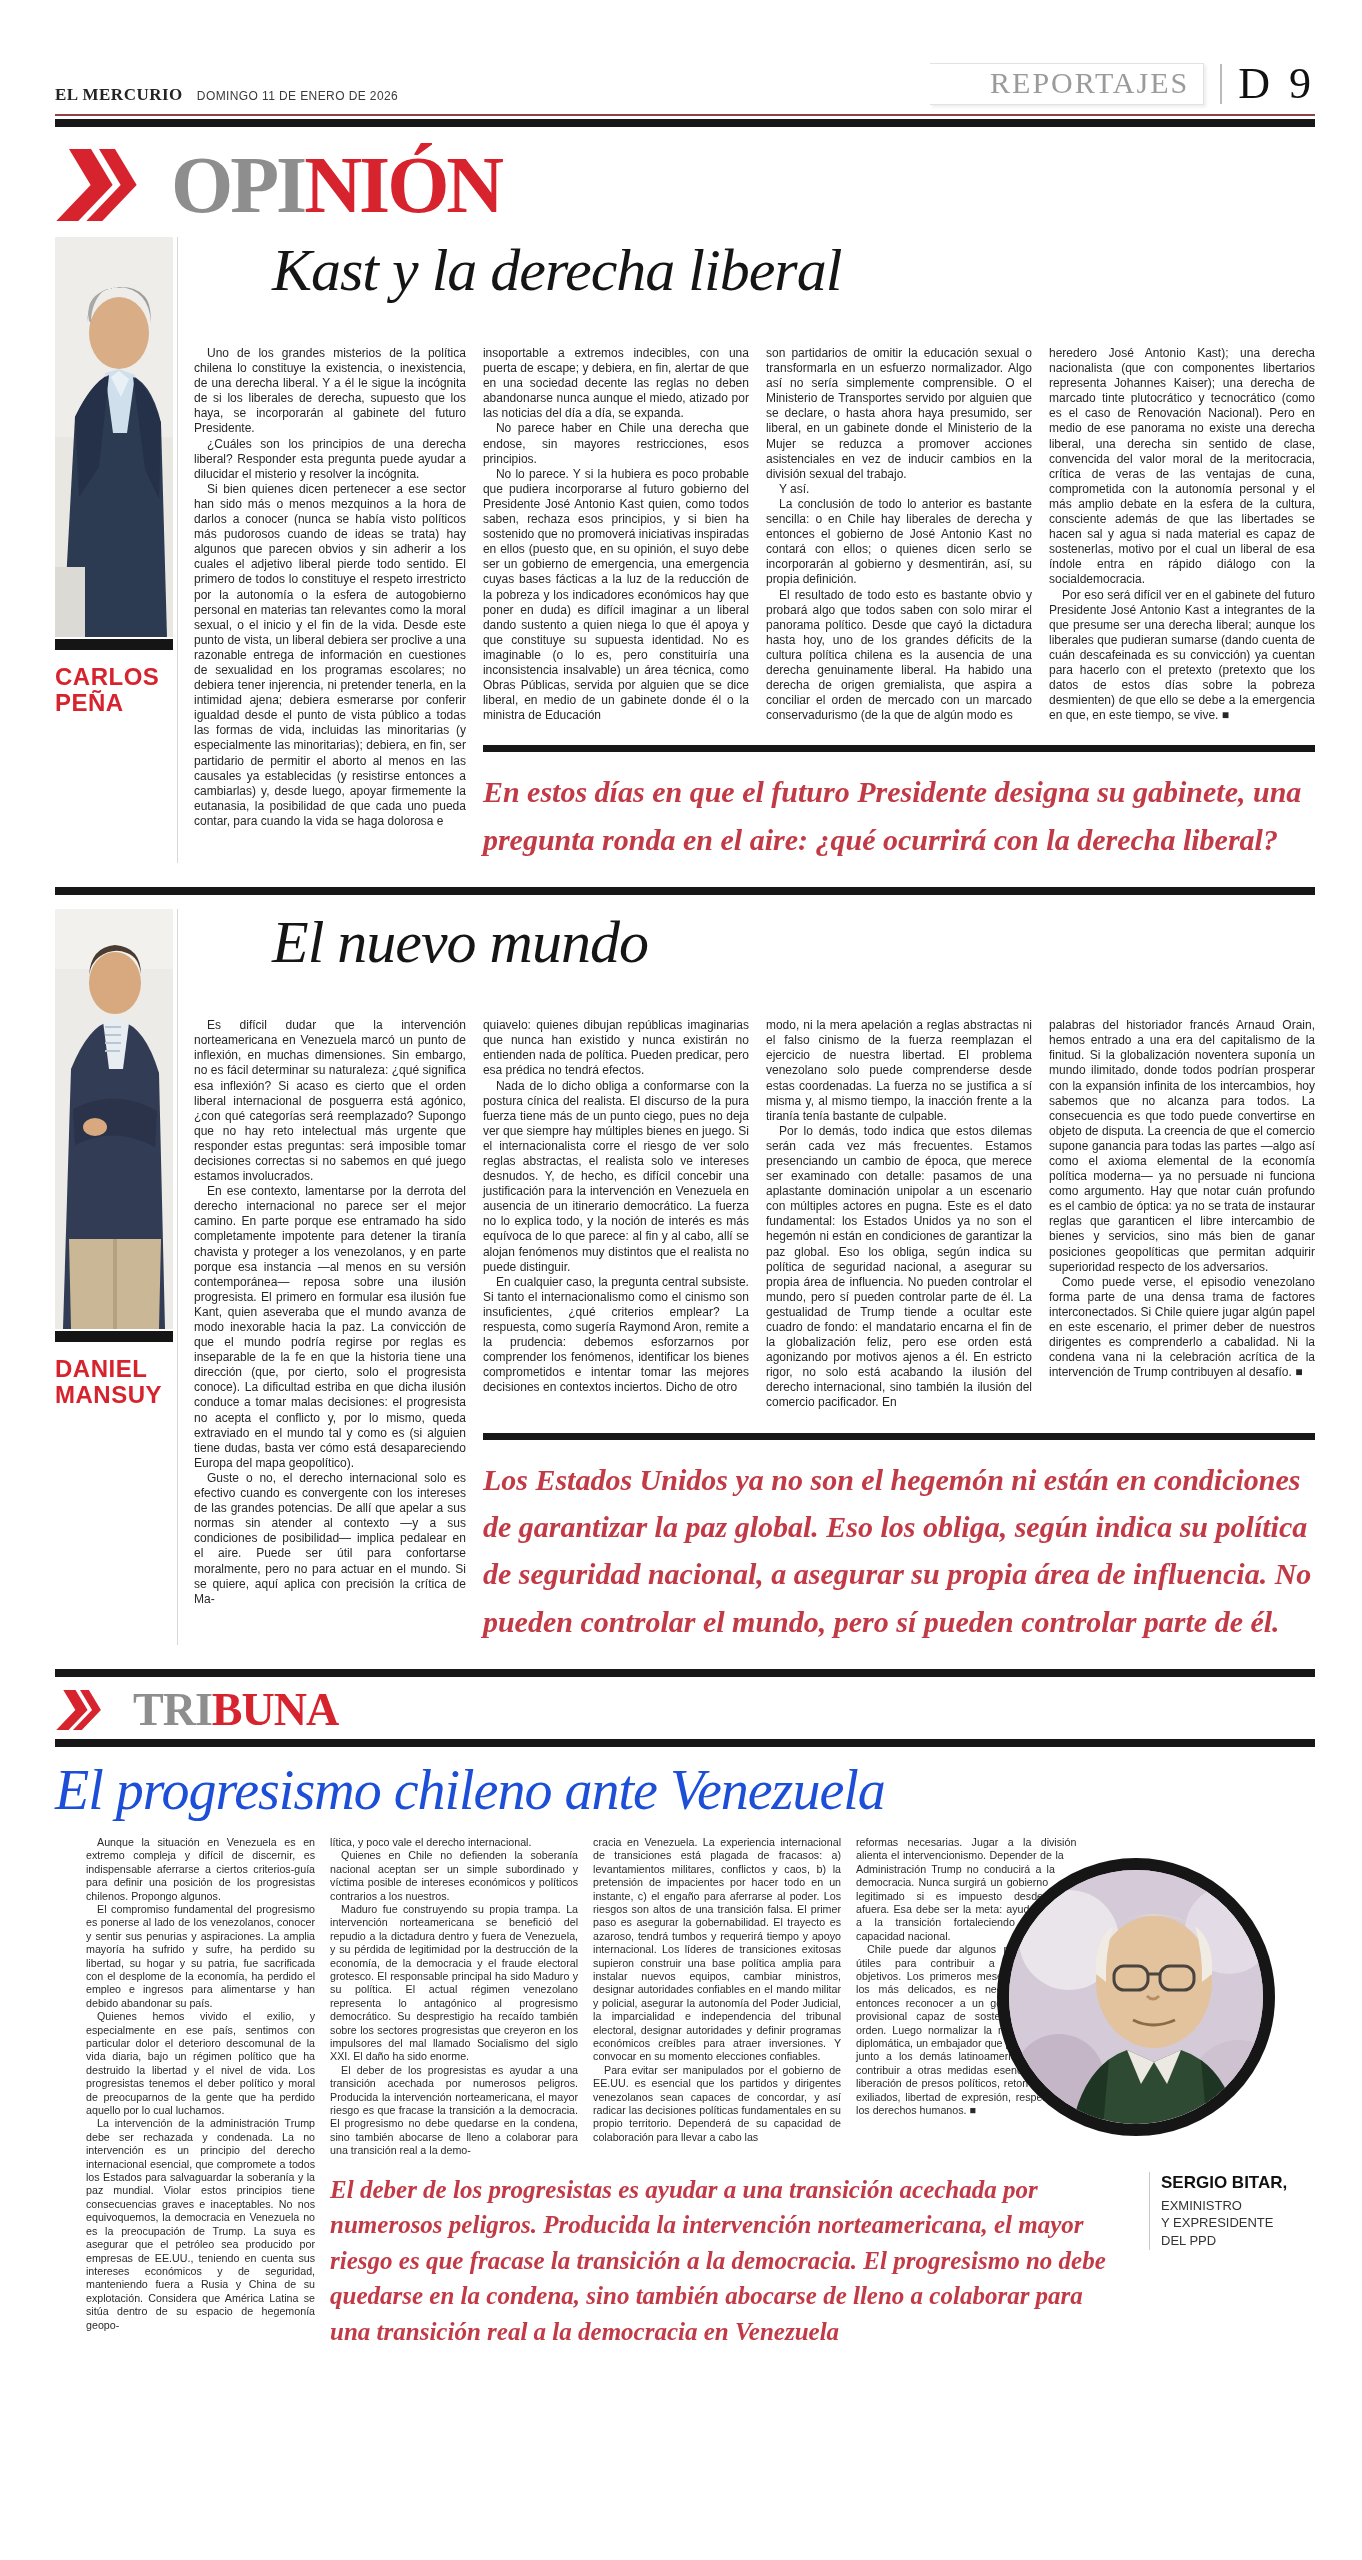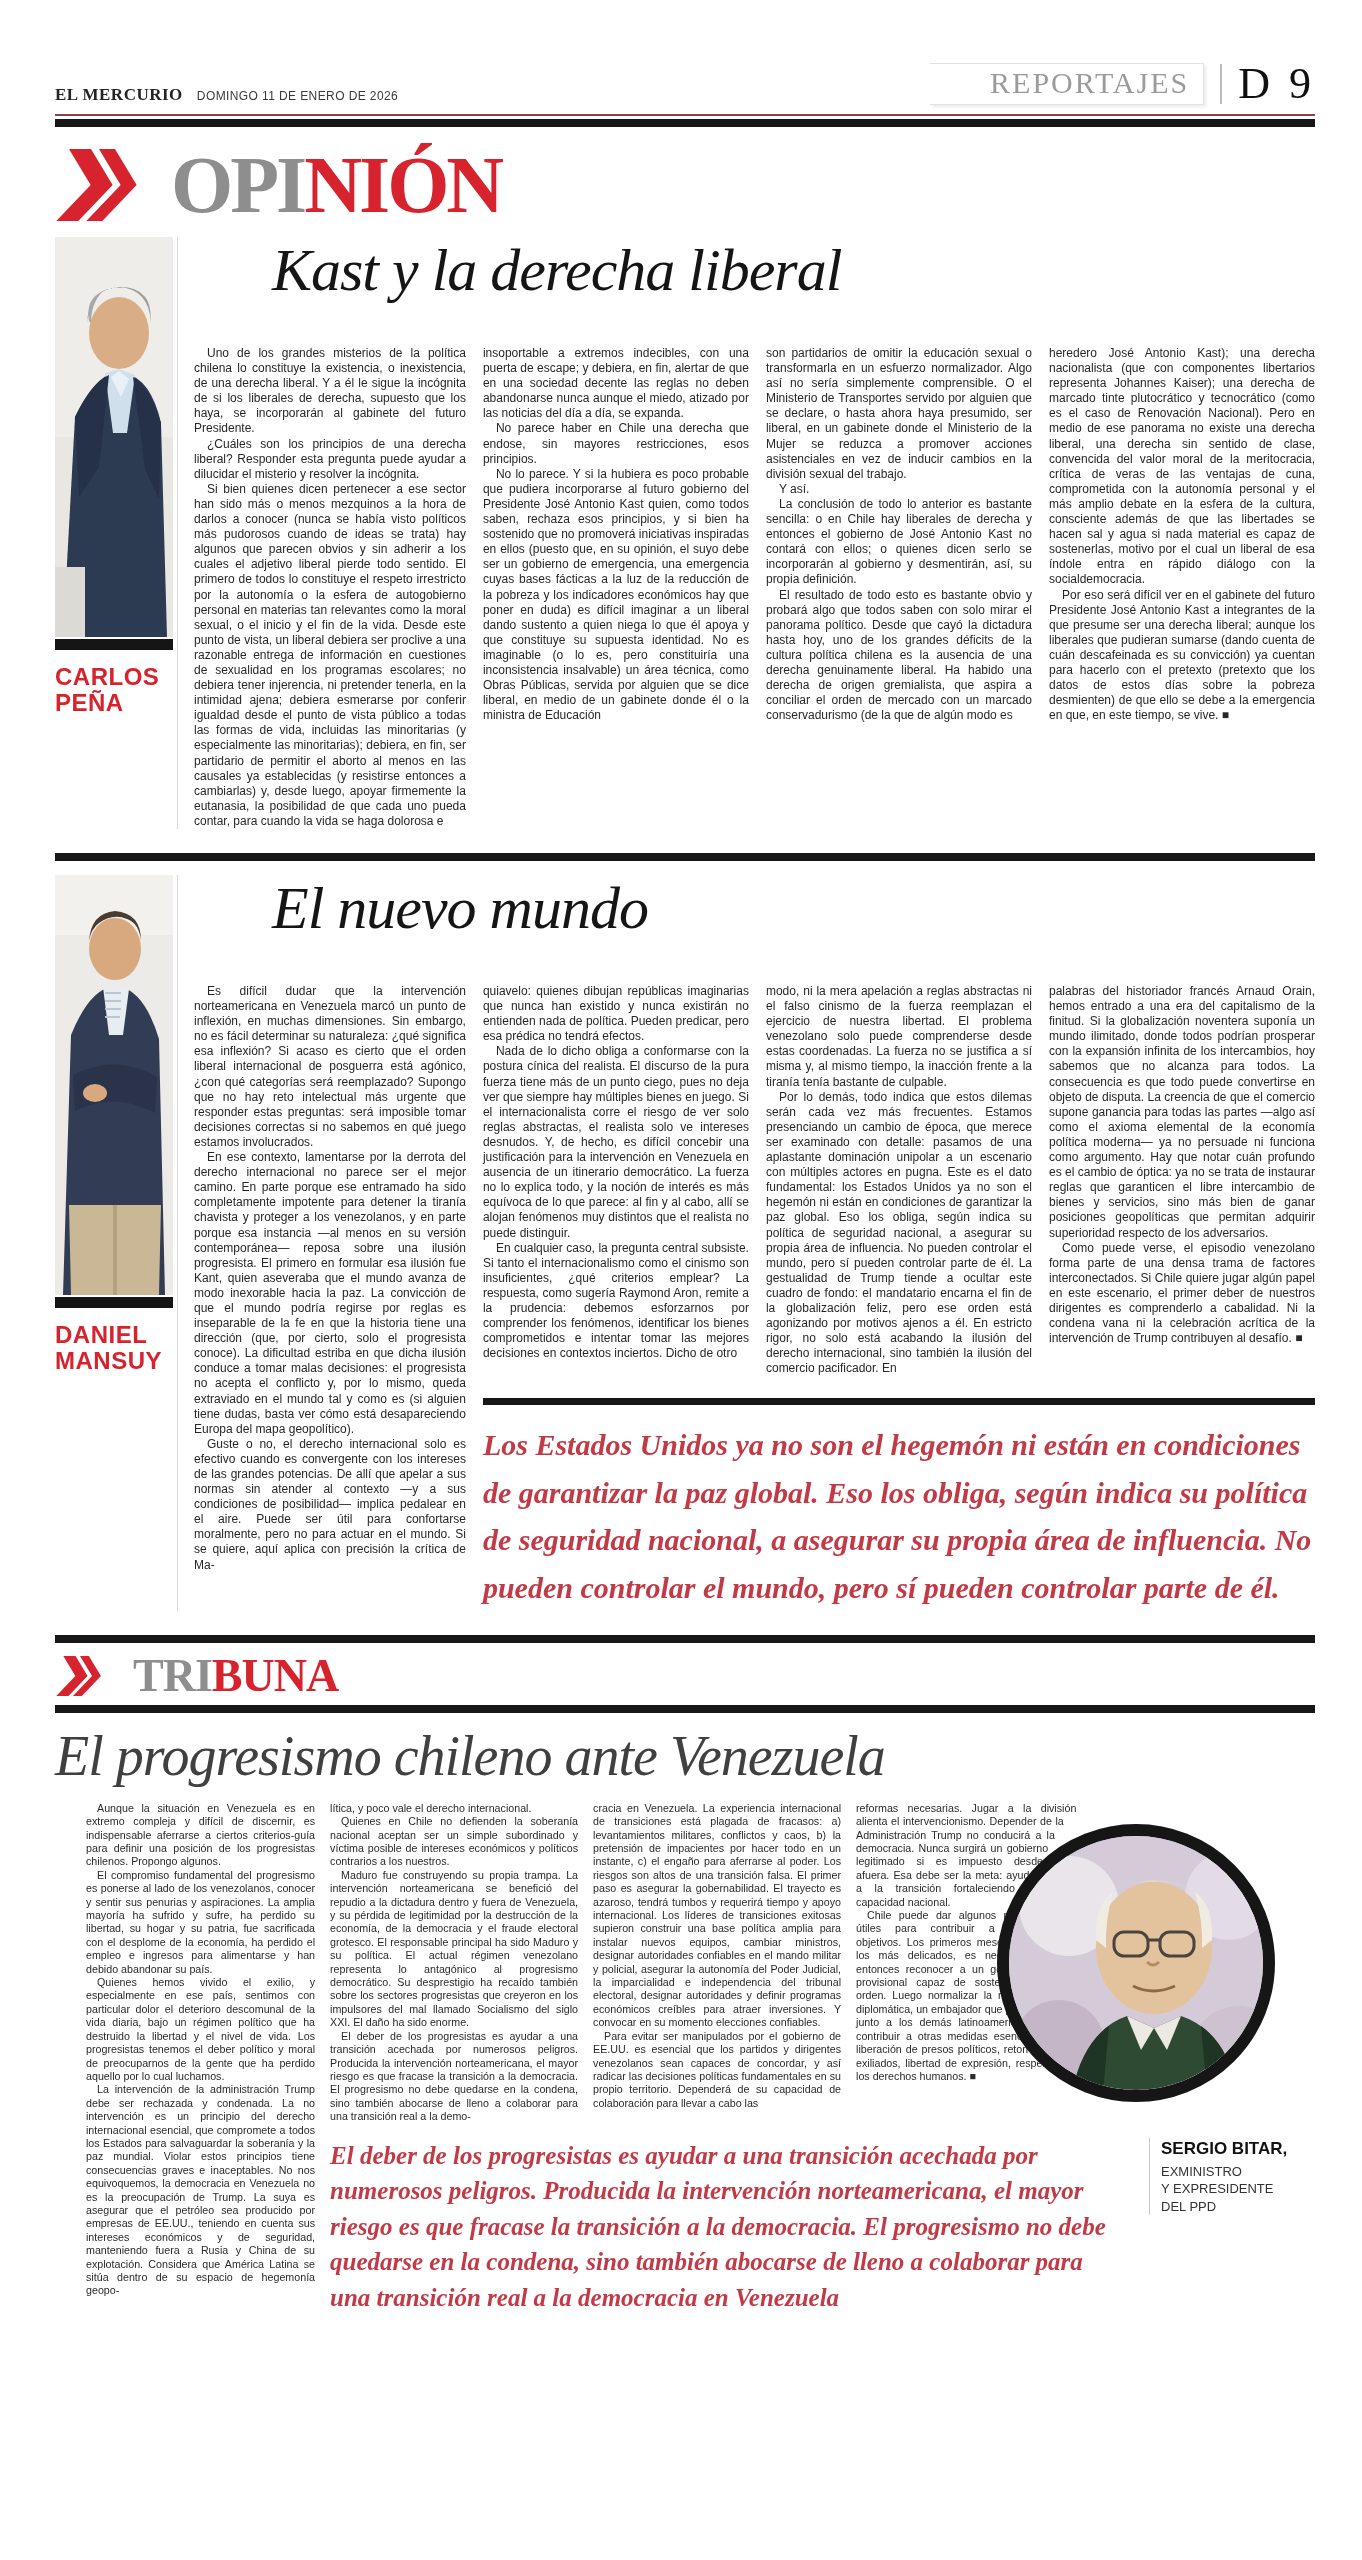--- a/index.html
+++ b/index.html
@@ -43,21 +43,21 @@
   .col p { text-indent:13px; }
   .col p.cont { text-indent:0; }
   .cols-right { flex:3.06; display:flex; flex-direction:column; }
   .row3 { display:flex; gap:17px; }
   .row3 .col { flex:1; }
   .quote-rule { height:7px; background:#171717; margin:22px 0 16px; }
   .quote { font-family:"Liberation Serif", serif; font-style:italic; font-weight:700; font-size:30px; line-height:1.58; color:#c23a46; text-indent:0 !important; }
   .article-sep { height:8px; background:#171717; margin:24px 0 4px; }
 
   
-  .tribuna-headline { font-family:"Liberation Serif", serif; font-style:italic; font-weight:500; font-size:56px; letter-spacing:-1px; color:#404040; margin:14px 0 16px; line-height:1.05; }
+  .tribuna-headline { font-family:"Liberation Serif", serif; font-style:italic; font-weight:500; font-size:56px; letter-spacing:-1px; color:#1d4ed8; margin:14px 0 16px; line-height:1.05; }
   .tribuna-body { display:flex; gap:15px;margin-left:31px; }
   .tcol { flex:1; font-size:10.7px; line-height:13.4px; text-align:justify; hyphens:auto; color:#2a2a2a; }
   .tcol p { text-indent:11px; }
   .tcol p.cont { text-indent:0; }
   .trib-right { flex:4.3; display:flex; flex-direction:column; }
   .trib-row { display:flex; gap:15px; }
   .trib-row .tcol { flex:1; }
   .bitar-rail { width:196px; flex:none; position:relative; }
   .wrap-spacer { float:right; width:112px; height:250px; margin:30px -6px 4px 6px; shape-outside:ellipse(70% 50% at 105% 50%); }
   .bitar-circle { position:absolute; left:-122px; top:22px; width:278px; height:278px; border-radius:50%; border:12px solid #161616; overflow:hidden; background:#d9cfdd; }
@@ -138,20 +138,24 @@
             <div class="col">
                 <p class="cont">son partidarios de omitir la educación sexual o transformarla en un esfuerzo normalizador. Algo así no sería simplemente comprensible. O el Ministerio de Transportes servido por alguien que se declare, o hasta ahora haya presumido, ser liberal, en un gabinete donde el Ministerio de la Mujer se reduzca a promover acciones asistenciales en vez de inducir cambios en la división sexual del trabajo.</p>
                 <p>Y así.</p>
                 <p>La conclusión de todo lo anterior es bastante sencilla: o en Chile hay liberales de derecha y entonces el gobierno de José Antonio Kast no contará con ellos; o quienes dicen serlo se incorporarán al gobierno y desmentirán, así, su propia definición.</p>
                 <p>El resultado de todo esto es bastante obvio y probará algo que todos saben con solo mirar el panorama político. Desde que cayó la dictadura hasta hoy, uno de los grandes déficits de la cultura política chilena es la ausencia de una derecha genuinamente liberal. Ha habido una derecha de origen gremialista, que aspira a conciliar el orden de mercado con un marcado conservadurismo (de la que de algún modo es</p>
               </div>
             <div class="col">
                 <p class="cont">heredero José Antonio Kast); una derecha nacionalista (que con componentes libertarios representa Johannes Kaiser); una derecha de marcado tinte plutocrático y tecnocrático (como es el caso de Renovación Nacional). Pero en medio de ese panorama no existe una derecha liberal, una derecha sin sentido de clase, convencida del valor moral de la meritocracia, crítica de veras de las ventajas de cuna, comprometida con la autonomía personal y el más amplio debate en la esfera de la cultura, consciente además de que las libertades se hacen sal y agua si nada material es capaz de sostenerlas, motivo por el cual un liberal de esa índole entra en rápido diálogo con la socialdemocracia.</p>
                 <p>Por eso será difícil ver en el gabinete del futuro Presidente José Antonio Kast a integrantes de la que presume ser una derecha liberal; aunque los liberales que pudieran sumarse (dando cuenta de cuán descafeinada es su convicción) ya cuentan para hacerlo con el pretexto (pretexto que los datos de estos días sobre la pobreza desmienten) de que ello se debe a la emergencia en que, en este tiempo, se vive. ■</p>
               </div>
+          </div>
+          <div class="quote-block">
+            <div class="quote-rule"></div>
+            <p class="quote">En estos días en que el futuro Presidente designa su gabinete, una pregunta ronda en el aire: ¿qué ocurrirá con la derecha liberal?</p>
           </div>
         </div>
       </div>
     </div>
   </section>
 
   <div class="article-sep"></div>
 
   <section class="article">
     <div class="author-rail">

